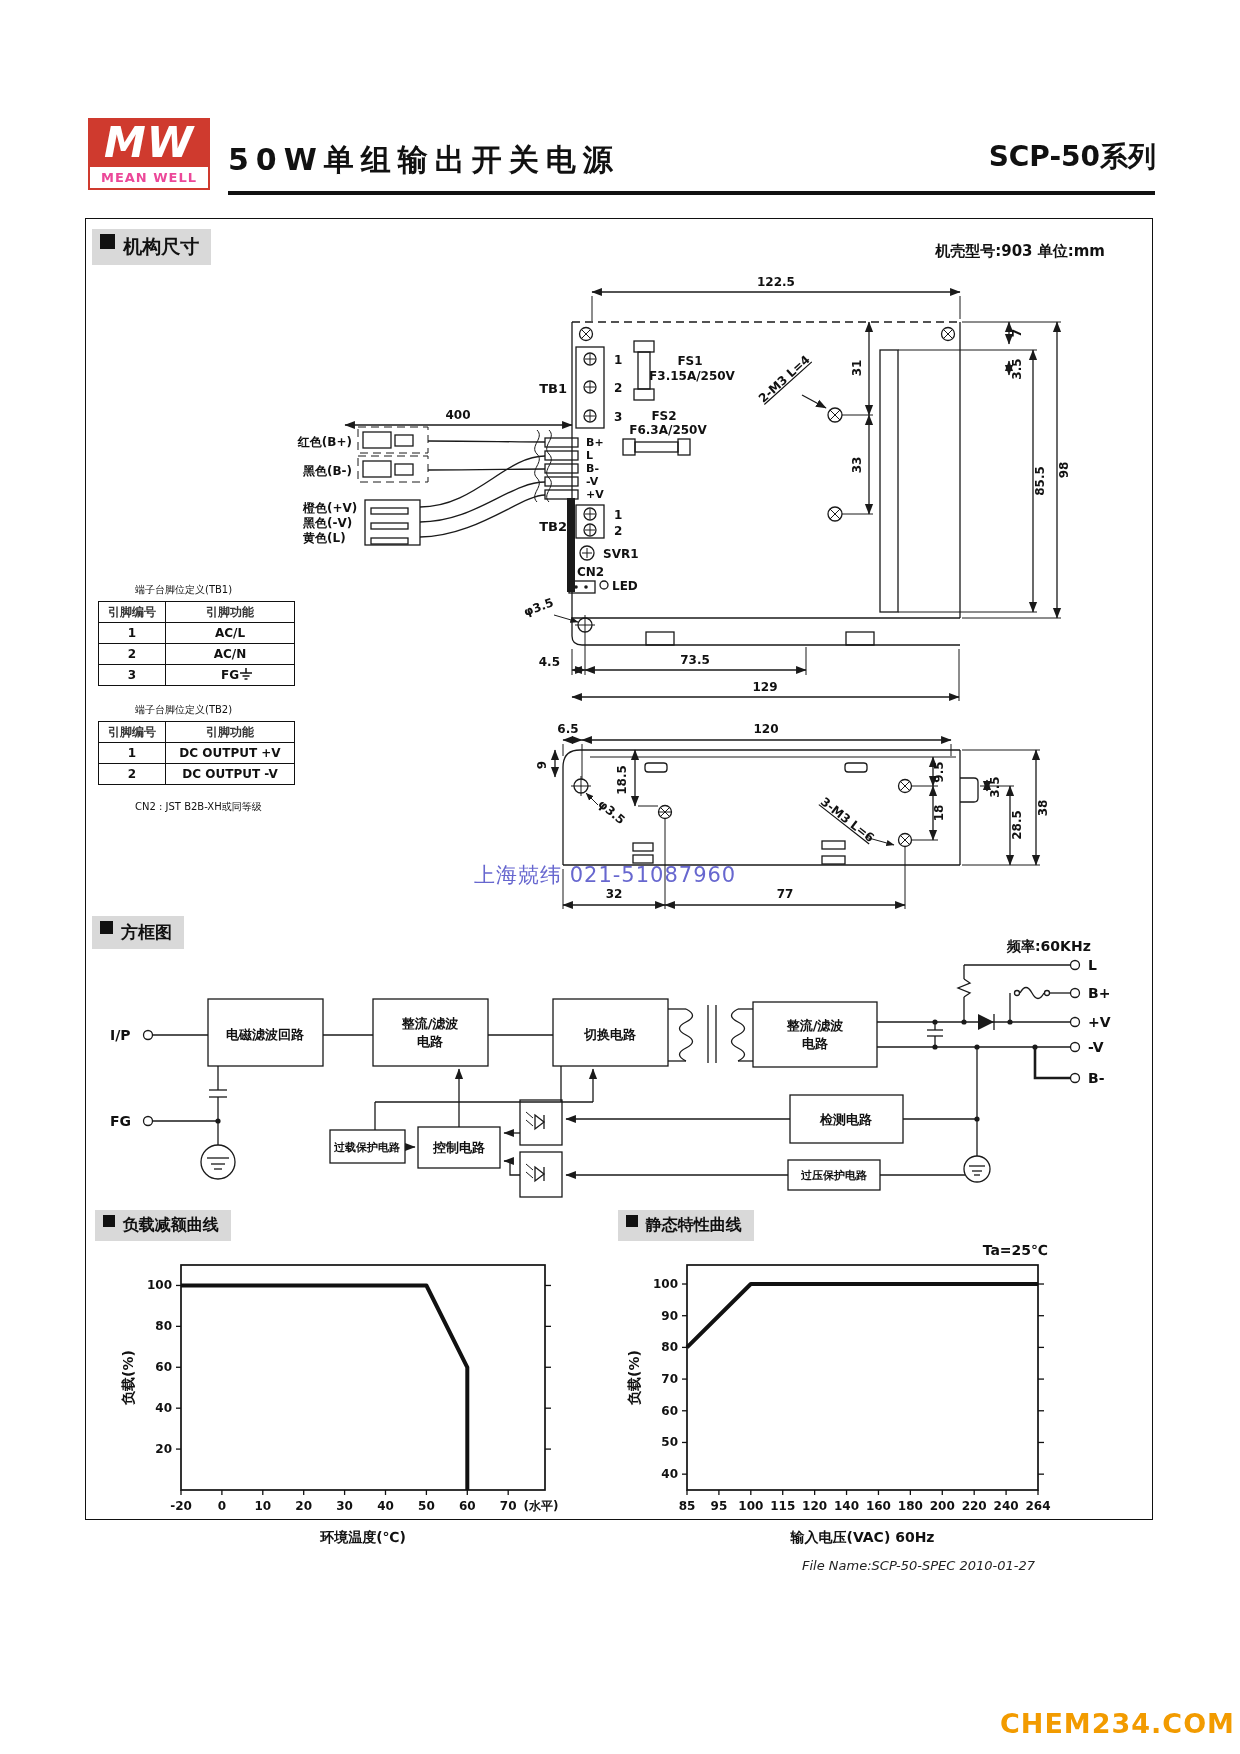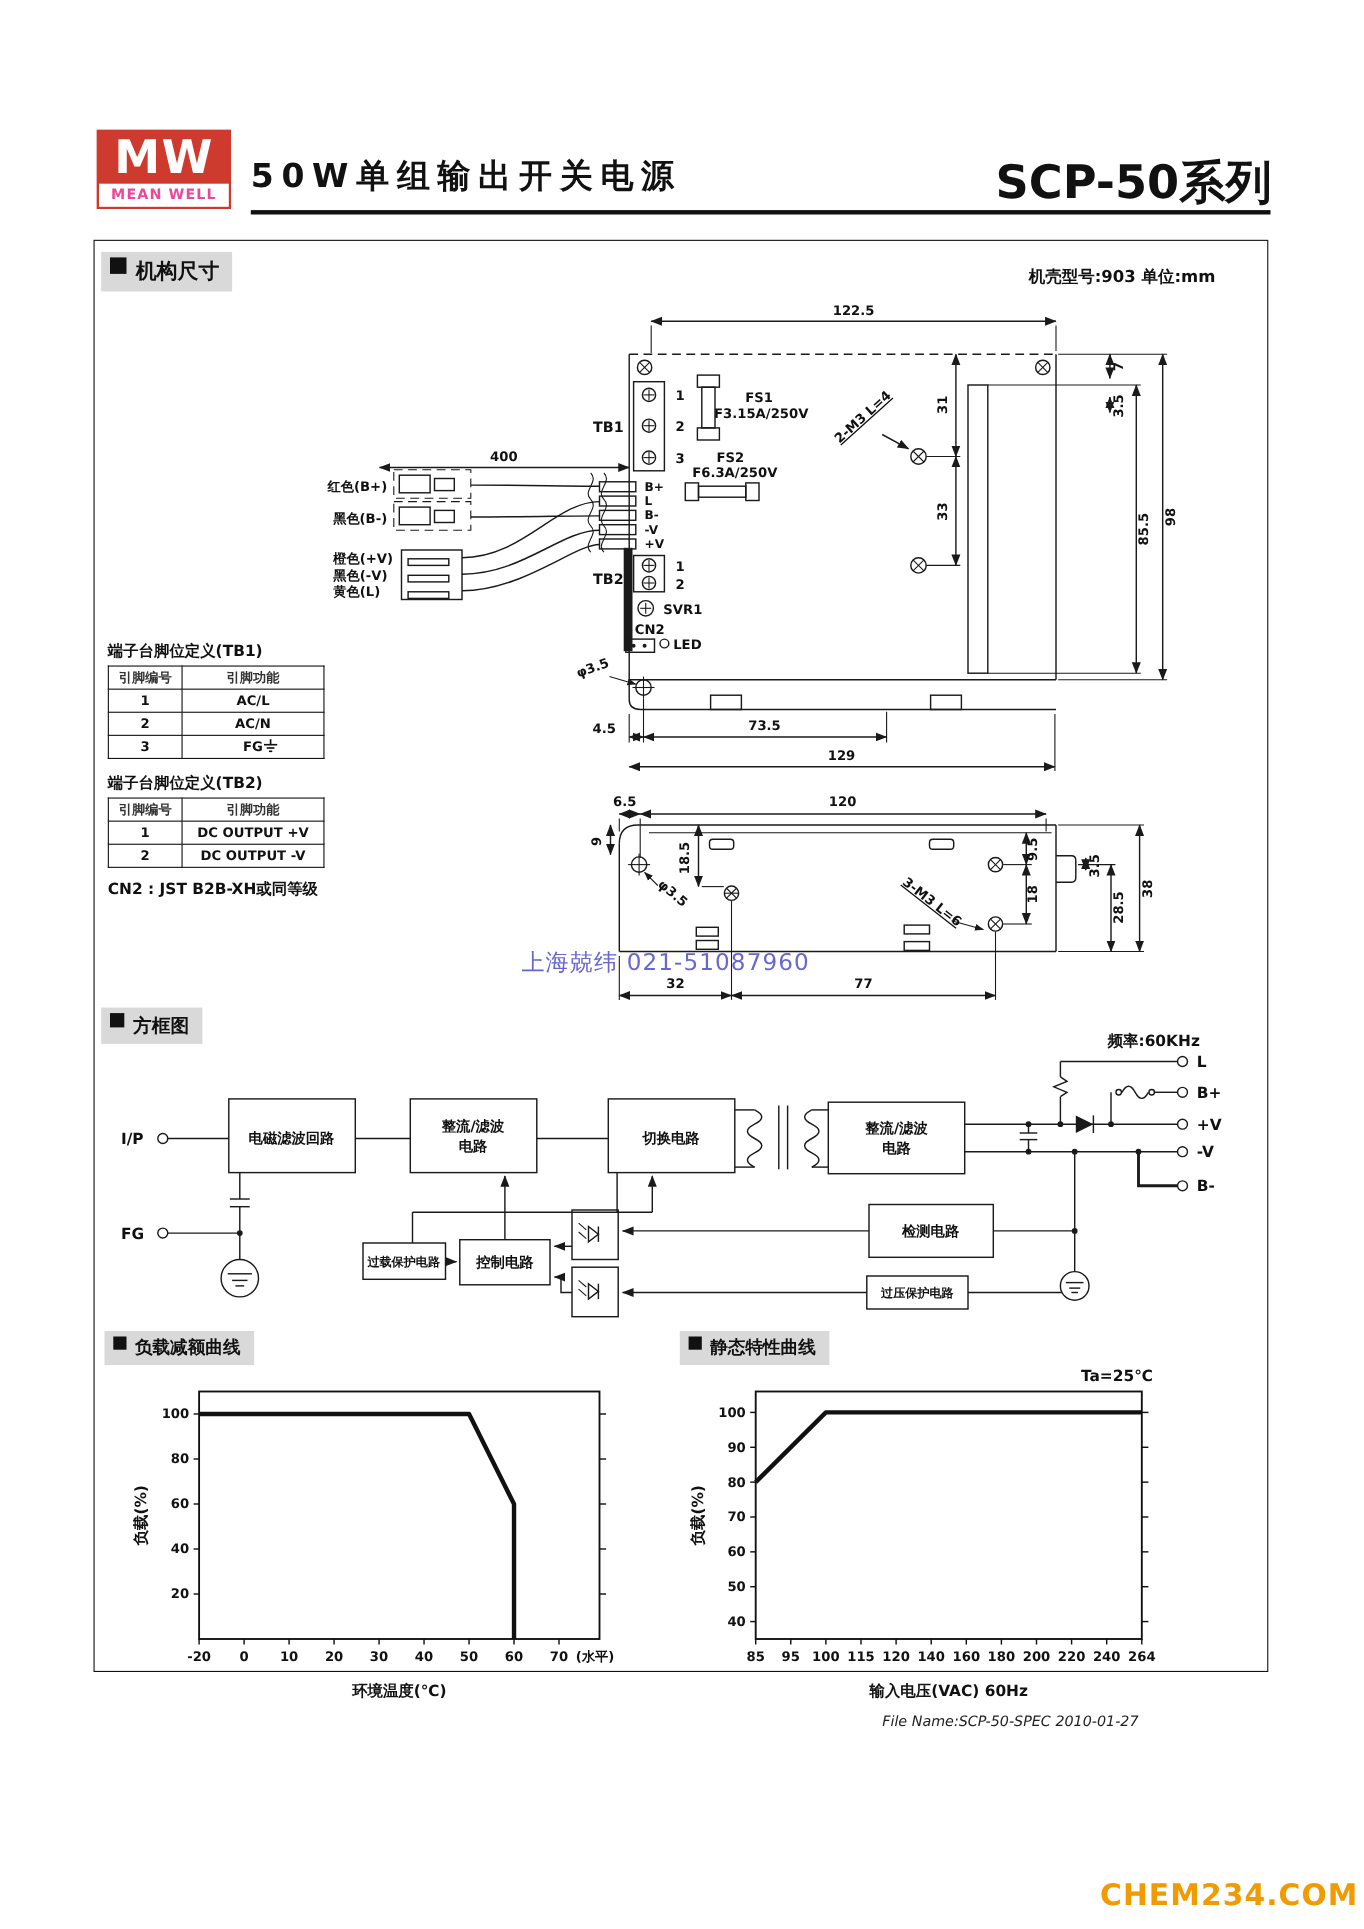--- a/index.html
+++ b/index.html
@@ -1,31 +1,31 @@
 <!DOCTYPE html>
 <html><head>
 <meta charset="utf-8">
 <style>
   html,body{margin:0;padding:0;background:#fff;}
   body{width:1240px;height:1754px;position:relative;font-family:"DejaVu Sans","Liberation Sans",sans-serif;color:#111;overflow:hidden;}
   .abs{position:absolute;}
   
   .logo{left:88px;top:118px;width:122px;height:72px;background:#cf3a2e;border:2px solid #cf3a2e;box-sizing:border-box;display:flex;flex-direction:column;}
-  .logo-mw{flex:1;color:#fff;font-weight:bold;font-size:42px;line-height:46px;text-align:center;letter-spacing:1px;}
+  .logo-mw{flex:1;color:#fff;font-weight:bold;font-style:italic;font-size:42px;line-height:46px;text-align:center;letter-spacing:1px;}
   .logo-band{height:21px;background:#fff;color:#ec4899;font-weight:bold;font-size:13px;line-height:21px;text-align:center;letter-spacing:1px;}
   .doc-title{left:228px;top:140px;width:620px;font-size:30px;font-weight:bold;letter-spacing:7px;white-space:nowrap;}
-  .doc-series{left:800px;top:138px;width:356px;text-align:right;font-size:42px;font-weight:bold;white-space:nowrap;}
+  .doc-series{left:800px;top:138px;width:356px;text-align:right;font-size:28px;font-weight:bold;white-space:nowrap;}
   .head-rule{left:228px;top:191px;width:927px;height:4px;background:#111;}
   .main-border{left:85px;top:218px;width:1068px;height:1302px;border:1.5px solid #111;box-sizing:border-box;}
   .chip{display:inline-flex;align-items:flex-start;background:#d9d9d9;padding:5px 12px 5px 8px;font-weight:bold;white-space:nowrap;}
   .sq{display:inline-block;width:0.78em;height:0.78em;background:#111;margin-right.45em;margin-right:0.45em;}
   .case-note{left:760px;top:242px;width:345px;text-align:right;font-size:15px;font-weight:bold;}
   
   .mtable{font-weight:bold;}
-  .mtable .t-title{font-size:14px;font-weight:bold;margin-bottom:4px;white-space:nowrap;}
+  .mtable .t-title{font-size:10px;font-weight:normal;margin-bottom:4px;white-space:nowrap;margin-left:37px;}
   .mtable table{border-collapse:collapse;}
   .mtable td,.mtable th{border:1.5px solid #111;font-size:12px;font-weight:bold;text-align:center;padding:1px 4px;height:18px;}
   .mtable th{color:#333;}
   .fn-cell{text-align:left;padding-left:7px;}
   .earth-ico{display:inline-block;vertical-align:-2px;}
   
   .watermark{left:474px;top:861px;font-size:21px;color:#6767cf;letter-spacing:1px;white-space:nowrap;}
   
   .file-name{left:690px;top:1558px;width:345px;text-align:right;font-size:13px;font-weight:normal;font-style:italic;color:#222;}
   .site{left:935px;top:1708px;width:300px;text-align:right;font-size:27px;font-weight:bold;color:#f29b00;letter-spacing:1px;}

